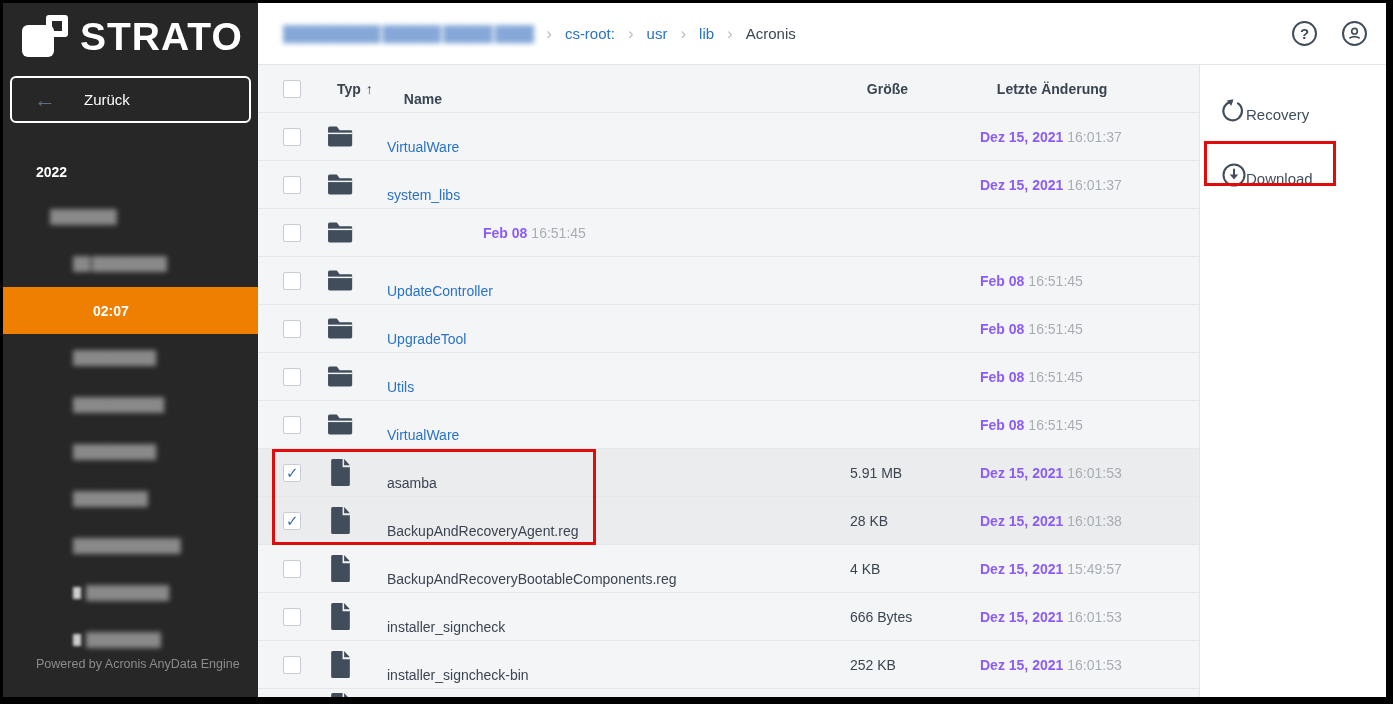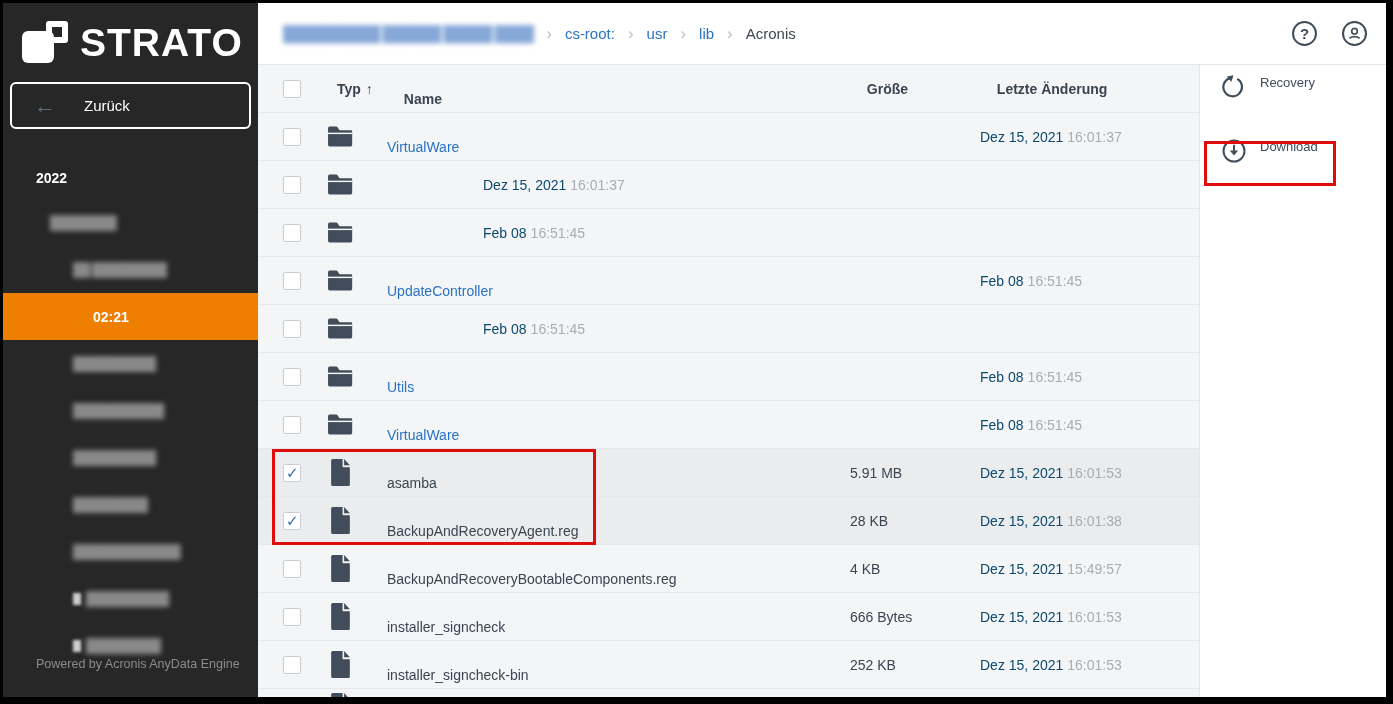--- a/index.html
+++ b/index.html
@@ -2,21 +2,21 @@
 <html><head>
 <meta charset="utf-8">
 <style>
   * { margin:0; padding:0; box-sizing:border-box; }
   html,body { width:1393px; height:704px; overflow:hidden; background:#000;
     font-family:"Liberation Sans","DejaVu Sans",sans-serif; }
   .frame { position:absolute; left:3px; top:3px; width:1383px; height:694px; display:flex; }
 
   
   .sidebar { position:relative; width:255px; height:100%; background:#272727; flex:0 0 255px; }
-  .logo { margin:16px 0 0 19px; height:46px; position:relative; width:220px; }
+  .logo { margin:10px 0 0 19px; height:46px; position:relative; width:220px; }
   .logo-mark { position:absolute; left:0; top:12px; width:32px; height:32px; background:#fff; border-radius:6px; }
   .logo-mark2 { position:absolute; left:24px; top:2px; width:22px; height:22px; border:6px solid #fff; background:#272727; border-radius:3px; }
   .logo-text { position:absolute; left:58px; top:2px; color:#fff; font-size:39px; font-weight:800; letter-spacing:1px; }
   .back-btn { margin:17px 7px 0 7px; height:47px; border:2px solid #fff; border-radius:6px;
     display:flex; align-items:center; color:#fff; font-size:15px; cursor:pointer; }
   .back-arrow { color:#5e6d80; font-size:22px; margin:0 28px 0 22px; line-height:1; }
   .year { margin:41px 0 0 33px; color:#fff; font-weight:700; font-size:14px; }
   .tree { margin-top:13px; }
   .tree-item { height:47px; display:flex; align-items:center; font-size:13px; color:#9b9b9b; cursor:pointer; }
   .tree-item.lvl1 { padding-left:47px; }
@@ -49,33 +49,33 @@
     border:1px solid #c9cdd2; border-radius:2px; cursor:pointer; position:relative; }
   .thead .cell-check { background:#fff; }
   .trow.checked .cell-check::after { content:"✓"; position:absolute; left:2px; top:-1px; color:#2f6eb6; font-size:15px; font-weight:700; }
   .cell-type { width:26px; margin-left:26px; flex:0 0 26px; display:flex; justify-content:center; }
   .thead .cell-type { width:auto; justify-content:flex-start; margin-left:36px; flex:0 0 auto; }
   .cell-name { margin-left:34px; width:463px; flex:0 0 463px; font-size:14px; color:#3b4552; overflow:hidden; white-space:nowrap;margin-top:20px; }
   .thead .cell-name { margin-left:31px; }
   .trow.folder .cell-name { color:#2a72c5; cursor:pointer; }
   .cell-size { width:130px; flex:0 0 130px; font-size:14px; color:#3b4552; }
   .cell-date { flex:1; font-size:14px; }
-  .date-d { color:#0c4a6e; font-weight:400; }
+  .date-d { color:#8b5cf6; font-weight:700; }
   .date-t { color:#a8adb4; margin-left:4px; font-weight:400; }
   .folder-icon,.file-icon { display:none; }
   .trow.folder .folder-icon { display:block; }
   .trow:not(.folder):not(.thead) .file-icon { display:block; }
   .trow.partial { align-items:flex-start; }
   .trow.partial .cell-type { margin-top:4px; }
   .sort-arrow { font-weight:700; color:#3a4450; margin-left:5px; }
 
   
   .actions { flex:1; background:#fff; border-left:1px solid #e3e5e8; position:relative; padding-top:10px; }
-  .action-item { height:48px; margin-bottom:16px; display:flex; align-items:flex-start; padding-left:22px; gap:14px;
-    color:#3f4d5c; font-size:13px; cursor:pointer; }
+  .action-item { height:48px; margin-bottom:16px; display:flex; align-items:flex-end; padding-left:22px; 
+    color:#3f4d5c; font-size:15px; cursor:pointer; }
 
   
   .red-box { position:absolute; border:3px solid #e00b0b; pointer-events:none; z-index:5; }
   .red-box.rows { left:14px; top:384px; width:324px; height:96px; }
   .red-box.download { left:4px; top:76px; width:132px; height:45px; }
 </style>
 </head>
 <body>
 
 <div class="frame">
@@ -92,21 +92,21 @@
     </div>
     <div class="year">2022</div>
     <div class="tree">
       <div class="tree-item lvl1">
         <span class="blur">████████</span>
       </div>
       <div class="tree-item lvl2">
         <span class="blur">██ █████████</span>
       </div>
       <div class="tree-item selected">
-        <span>02:21</span>
+        <span>02:07</span>
       </div>
       <div class="tree-item lvl2">
         <span class="blur">██████████</span>
       </div>
       <div class="tree-item lvl2">
         <span class="blur">███████████</span>
       </div>
       <div class="tree-item lvl2">
         <span class="blur">██████████</span>
       </div>
@@ -186,20 +186,21 @@
 
         <div class="trow folder">
           <span class="cell-check"></span>
           <span class="cell-type">
             <svg class="folder-icon" width="26" height="21" viewBox="0 0 25 20">
                 <path d="M1 2 a1.5 1.5 0 0 1 1.5-1.5 h7 l2.6 3.6 H23 a1.2 1.2 0 0 1 1.2 1.2 V18 a1.5 1.5 0 0 1-1.5 1.5 H2.5 A1.5 1.5 0 0 1 1 18 Z" fill="#414d5a"></path>
                 <rect x="1" y="6.3" width="23.2" height="1.4" fill="#f4f5f7"></rect>
               </svg>
 
           </span>
+          <span class="cell-name">system_libs</span>
           <span class="cell-size"></span>
           <span class="cell-date"><span class="date-d">Dez 15, 2021</span><span class="date-t">16:01:37</span></span>
         </div>
 
         <div class="trow folder">
           <span class="cell-check"></span>
           <span class="cell-type">
             <svg class="folder-icon" width="26" height="21" viewBox="0 0 25 20">
                 <path d="M1 2 a1.5 1.5 0 0 1 1.5-1.5 h7 l2.6 3.6 H23 a1.2 1.2 0 0 1 1.2 1.2 V18 a1.5 1.5 0 0 1-1.5 1.5 H2.5 A1.5 1.5 0 0 1 1 18 Z" fill="#414d5a"></path>
                 <rect x="1" y="6.3" width="23.2" height="1.4" fill="#f4f5f7"></rect>
@@ -226,20 +227,21 @@
 
         <div class="trow folder">
           <span class="cell-check"></span>
           <span class="cell-type">
             <svg class="folder-icon" width="26" height="21" viewBox="0 0 25 20">
                 <path d="M1 2 a1.5 1.5 0 0 1 1.5-1.5 h7 l2.6 3.6 H23 a1.2 1.2 0 0 1 1.2 1.2 V18 a1.5 1.5 0 0 1-1.5 1.5 H2.5 A1.5 1.5 0 0 1 1 18 Z" fill="#414d5a"></path>
                 <rect x="1" y="6.3" width="23.2" height="1.4" fill="#f4f5f7"></rect>
               </svg>
 
           </span>
+          <span class="cell-name">UpgradeTool</span>
           <span class="cell-size"></span>
           <span class="cell-date"><span class="date-d">Feb 08</span><span class="date-t">16:51:45</span></span>
         </div>
 
         <div class="trow folder">
           <span class="cell-check"></span>
           <span class="cell-type">
             <svg class="folder-icon" width="26" height="21" viewBox="0 0 25 20">
                 <path d="M1 2 a1.5 1.5 0 0 1 1.5-1.5 h7 l2.6 3.6 H23 a1.2 1.2 0 0 1 1.2 1.2 V18 a1.5 1.5 0 0 1-1.5 1.5 H2.5 A1.5 1.5 0 0 1 1 18 Z" fill="#414d5a"></path>
                 <rect x="1" y="6.3" width="23.2" height="1.4" fill="#f4f5f7"></rect>

